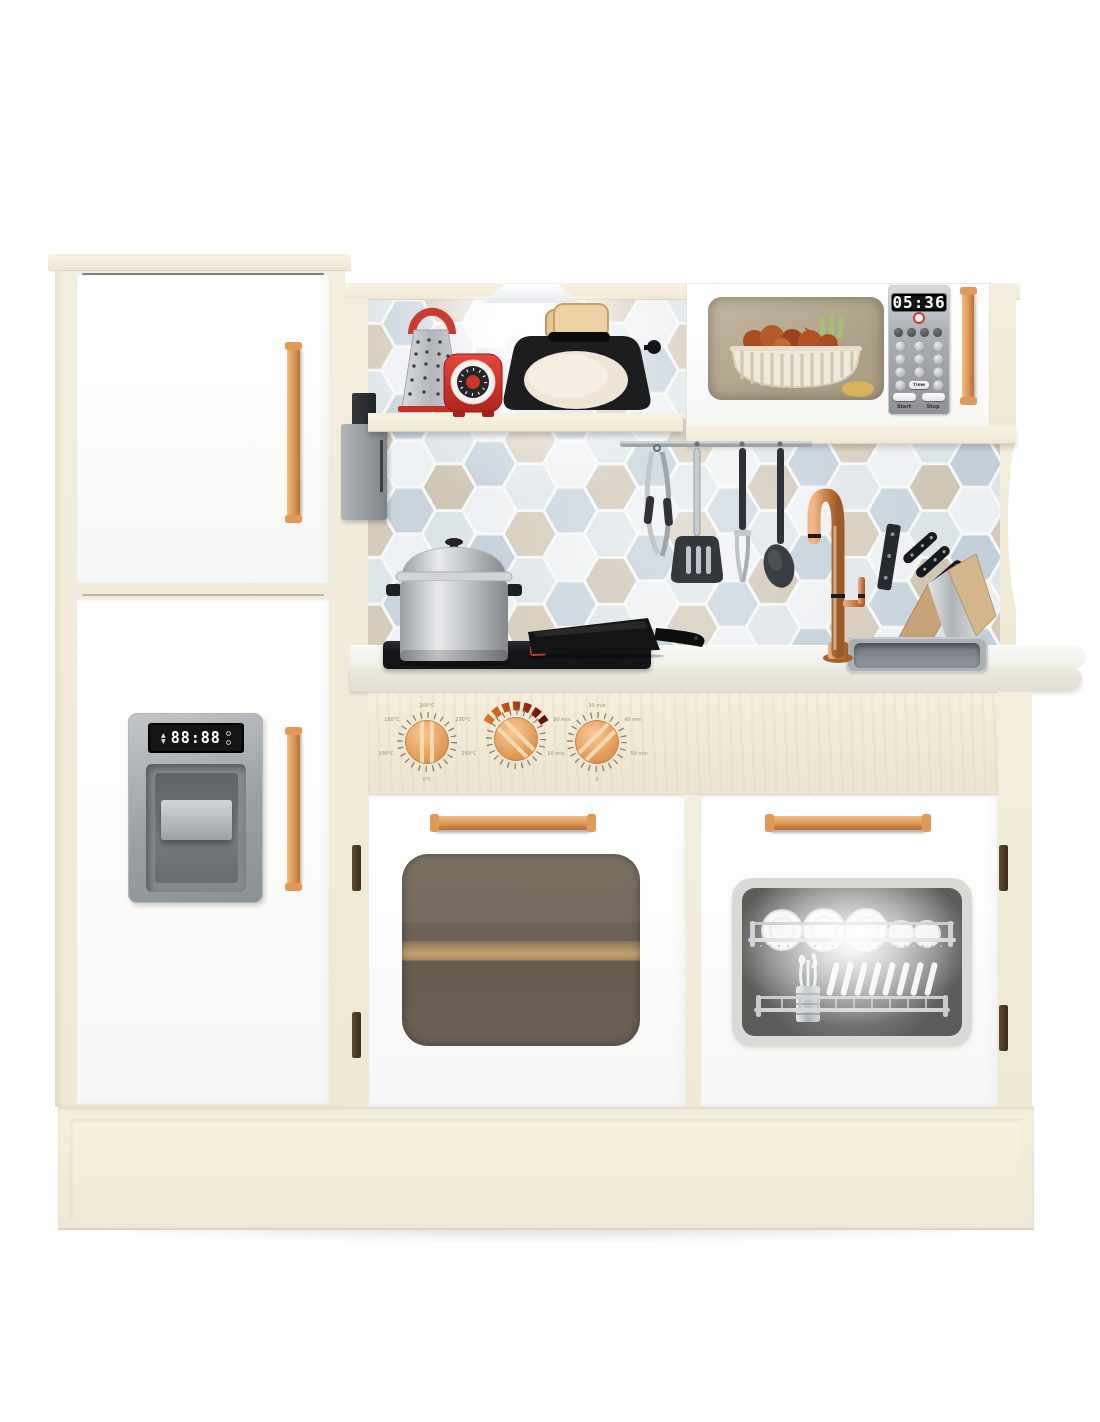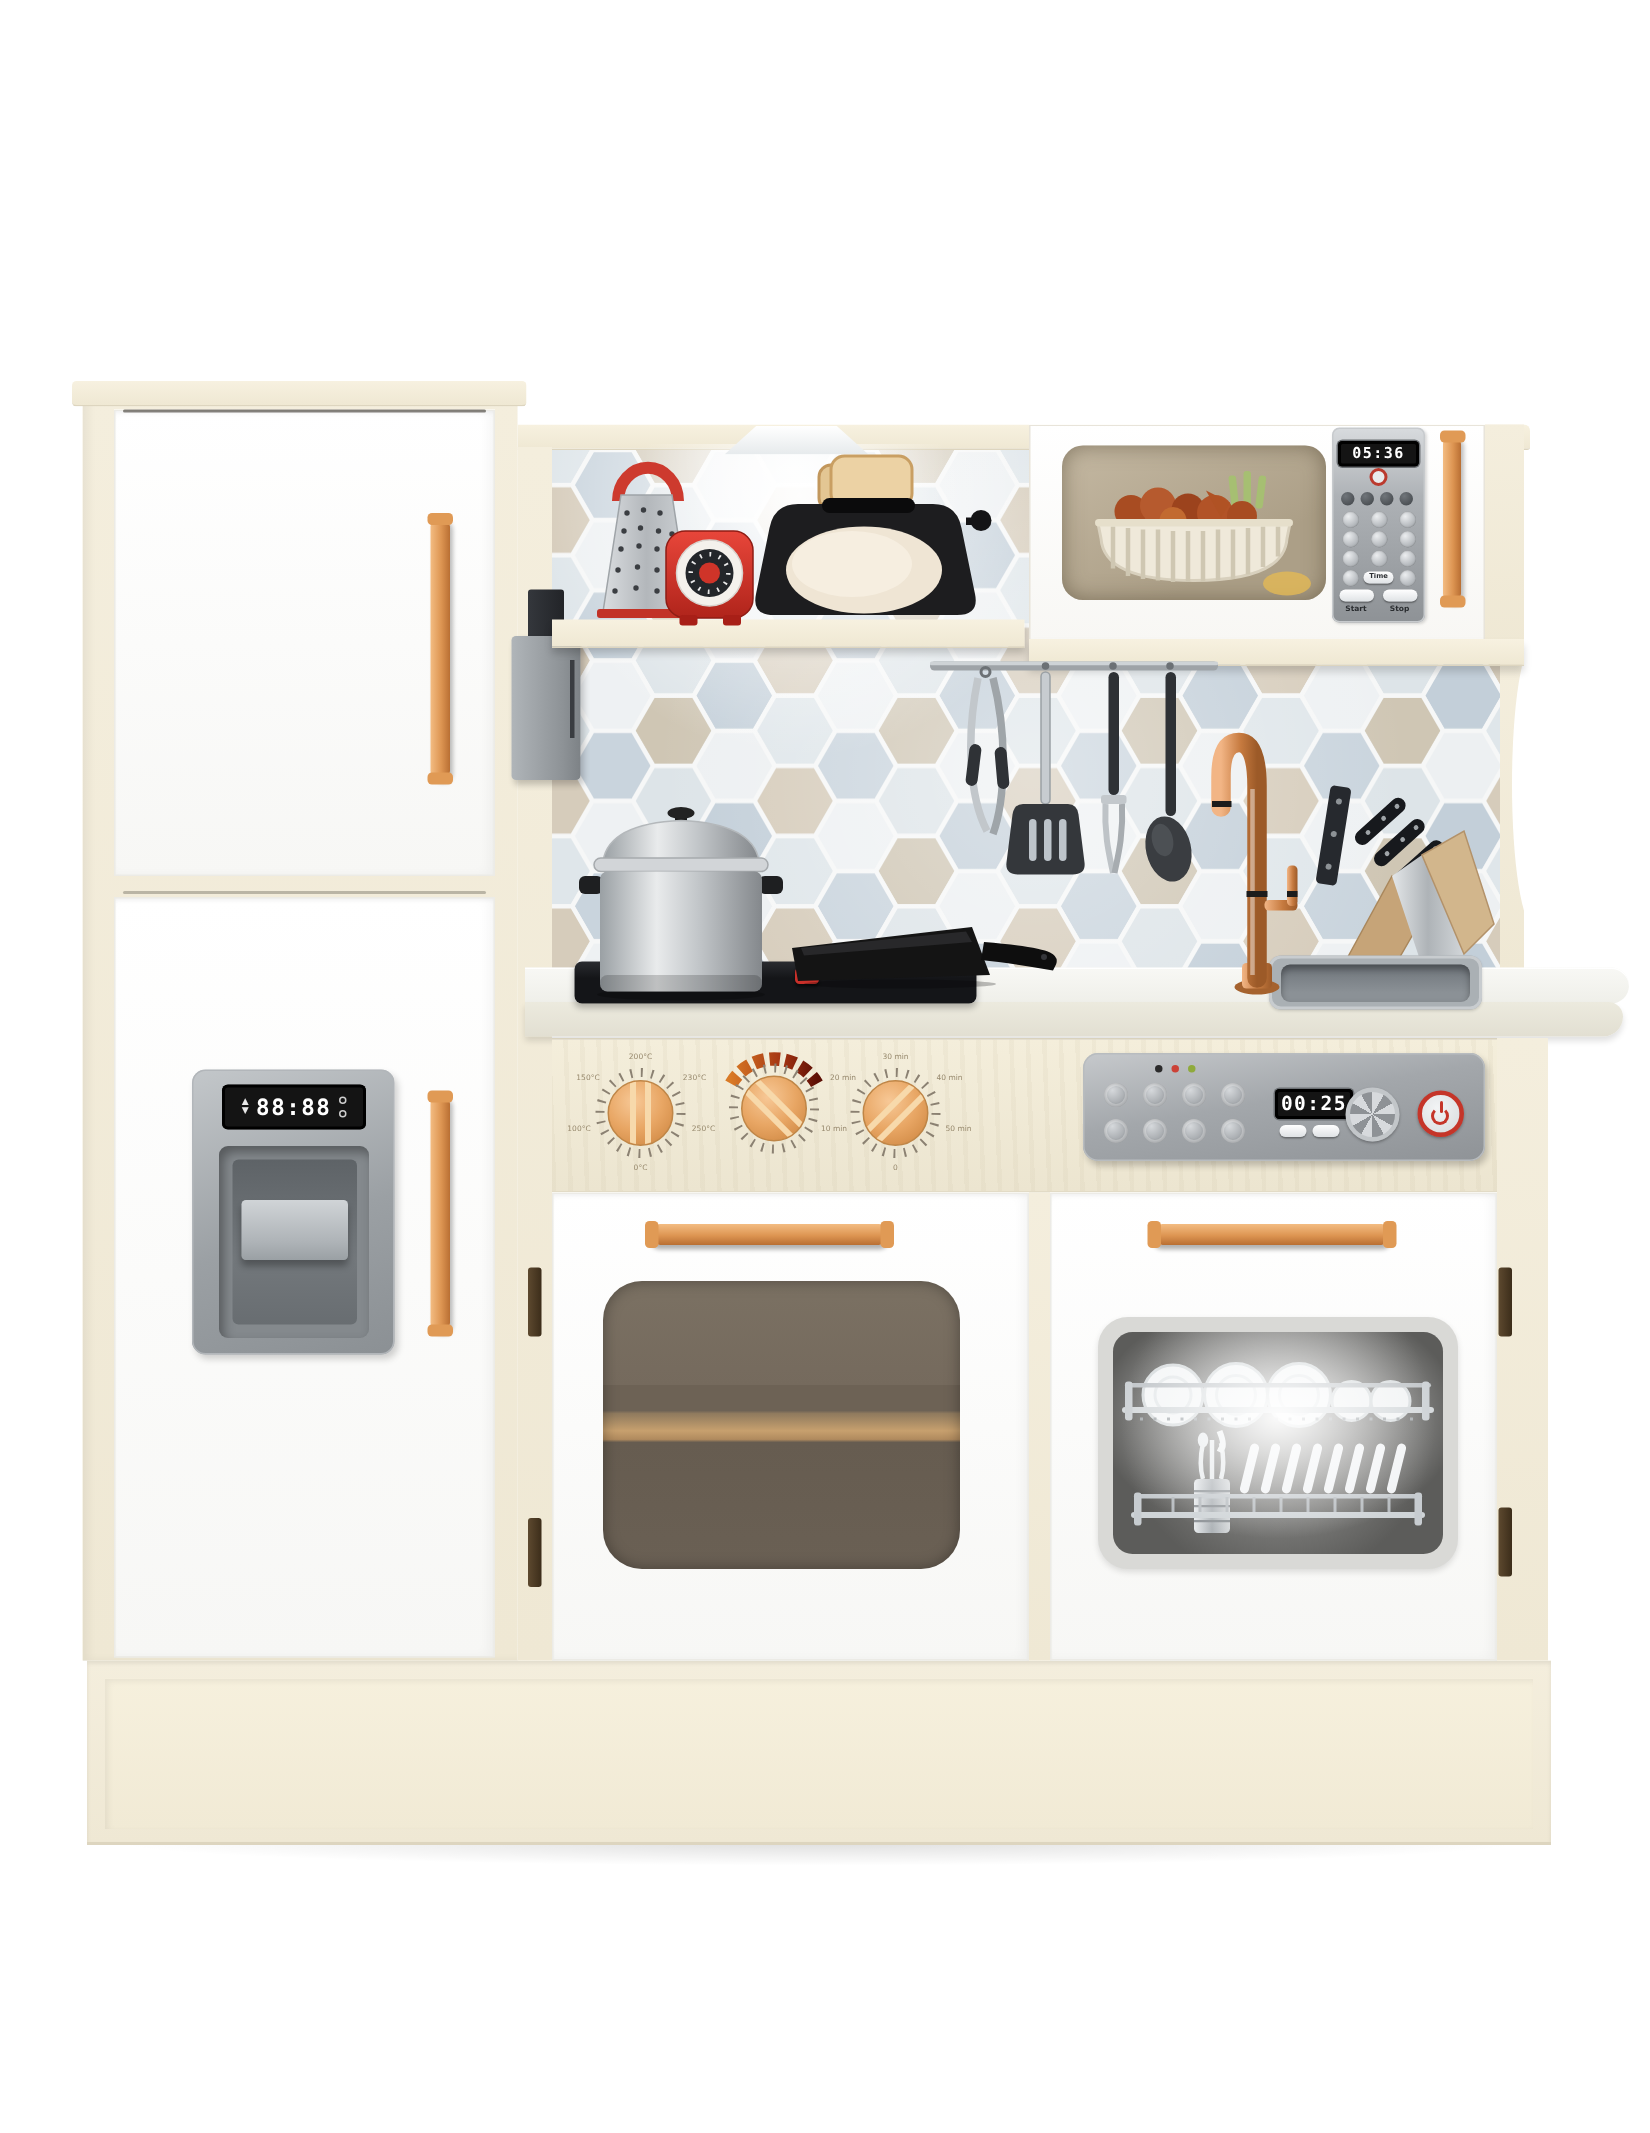--- a/index.html
+++ b/index.html
@@ -212,21 +212,21 @@
           <circle cx="74" cy="50" r="9" fill="#c26a30"></circle>
         <path d="M96,30 l16,8 -6,10 z" fill="#b05224"></path>
       </g>
       <path d="M24,52 L152,52 L150,62 Q148,90 88,90 Q28,90 26,62 Z" fill="#efe9da" stroke="#d8d0bd" stroke-width="2"></path>
       <path d="M34,54 v28 M44,55 v32 M54,56 v33 M64,56 v34 M74,57 v34 M84,57 v34 M94,57 v34 M104,56 v34 M114,56 v33 M124,55 v31 M134,54 v27 M144,54 v20" stroke="#cfc7b2" stroke-width="3" fill="none"></path>
       <rect x="22" y="49" width="132" height="5" rx="2.5" fill="#e6dfcb"></rect>
     </svg>
   </div>
 
   <div class="abs mwp" style="left:888px;top:285px;width:62px;height:130px;">
-    <div class="disp" style="position:absolute;left:4px;top:9px;width:54px;height:17px;font-size:10px;">
+    <div class="disp" style="position:absolute;left:4px;top:9px;width:54px;height:17px;font-size:16px;">
       <span>05:36</span>
     </div>
     <div style="position:absolute;left:25px;top:27px;width:12px;height:12px;border:2px solid #bb3a2e;border-radius:50%;background:#e9ebec;"></div>
     <div class="mwd" style="left:6px;top:43px;"></div>
     <div class="mwd" style="left:19px;top:43px;"></div>
     <div class="mwd" style="left:32px;top:43px;"></div>
     <div class="mwd" style="left:45px;top:43px;"></div>
     <div class="mwi" style="left:7px;top:56px;"></div>
     <div class="mwi" style="left:26px;top:56px;"></div>
     <div class="mwi" style="left:45px;top:56px;"></div>
@@ -438,49 +438,20 @@
   <span class="kl" style="left:427px;top:779px;">0°C</span>
   <span class="kl" style="left:386px;top:753px;">100°C</span>
   <span class="kl" style="left:392px;top:719px;">150°C</span>
   <span class="kl" style="left:597px;top:705px;">30 min</span>
   <span class="kl" style="left:633px;top:719px;">40 min</span>
   <span class="kl" style="left:639px;top:753px;">50 min</span>
   <span class="kl" style="left:597px;top:779px;">0</span>
   <span class="kl" style="left:556px;top:753px;">10 min</span>
   <span class="kl" style="left:562px;top:719px;">20 min</span>
 
-  <div class="abs" style="left:722px;top:702px;width:268px;height:72px;border-radius:10px;
-              background:linear-gradient(170deg,#c6c9cc,#a3a7ab 45%,#8f9397);
-              box-shadow:inset 0 0 0 1px #b8bcbf,2px 3px 4px rgba(0,0,0,.2);">
-    <div class="led" style="left:48px;top:8px;background:#2b2b2b;"></div>
-    <div class="led" style="left:59px;top:8px;background:#cc4237;"></div>
-    <div class="led" style="left:70px;top:8px;background:#8faa3c;"></div>
-    <div class="dwi" style="left:14px;top:20px;"></div>
-    <div class="dwi" style="left:40px;top:20px;"></div>
-    <div class="dwi" style="left:66px;top:20px;"></div>
-    <div class="dwi" style="left:92px;top:20px;"></div>
-    <div class="dwi" style="left:14px;top:44px;"></div>
-    <div class="dwi" style="left:40px;top:44px;"></div>
-    <div class="dwi" style="left:66px;top:44px;"></div>
-    <div class="dwi" style="left:92px;top:44px;"></div>
-    <div class="disp" style="position:absolute;left:128px;top:24px;width:52px;height:20px;font-size:13px;">
-      <span>00:25</span>
-    </div>
-    <div class="pill" style="left:131px;top:48px;width:18px;height:8px;"></div>
-    <div class="pill" style="left:153px;top:48px;width:18px;height:8px;"></div>
-    <div style="position:absolute;left:175px;top:23px;width:36px;height:36px;border-radius:50%;
-                border:3px solid #c2c6c9;background:repeating-conic-gradient(#d7dadd 0deg 30deg,#8e9296 30deg 60deg);
-                box-shadow:0 1px 2px rgba(0,0,0,.3);"></div>
-    <div style="position:absolute;left:223px;top:25px;width:31px;height:31px;border-radius:50%;
-                border:3px solid #c53529;background:radial-gradient(circle at 40% 35%,#f2f4f5,#d8dbdd);
-                box-shadow:0 1px 2px rgba(0,0,0,.3);">
-      <span style="position:absolute;left:6px;top:8px;width:12px;height:12px;border:2.5px solid #c53529;border-top-color:transparent;border-radius:50%;"></span>
-      <span style="position:absolute;left:11.5px;top:4px;width:2.5px;height:8px;background:#c53529;border-radius:1px;"></span>
-    </div>
-  </div>
 
   <div class="abs cream" style="left:686px;top:795px;width:14px;height:312px;"></div>
   <div class="abs cream" style="left:998px;top:692px;width:34px;height:415px;"></div>
 
   <div class="abs door" style="left:368px;top:795px;width:318px;height:312px;"></div>
   <div class="abs hh" style="left:433px;top:816px;width:160px;height:14px;"></div>
   <div class="abs" style="left:402px;top:854px;width:238px;height:192px;border-radius:26px;
               background:linear-gradient(180deg,#7b7163 0%,#756a5d 36%,#6d6255 36%,#6d6255 45%,#8f7a5e 46%,#c7a06e 52%,#b08a5e 55%,#665c50 56%,#6a6054 100%);
               box-shadow:inset 0 0 10px rgba(0,0,0,.35);"></div>
   <div class="abs hg" style="left:352px;top:845px;width:9px;height:46px;"></div>

